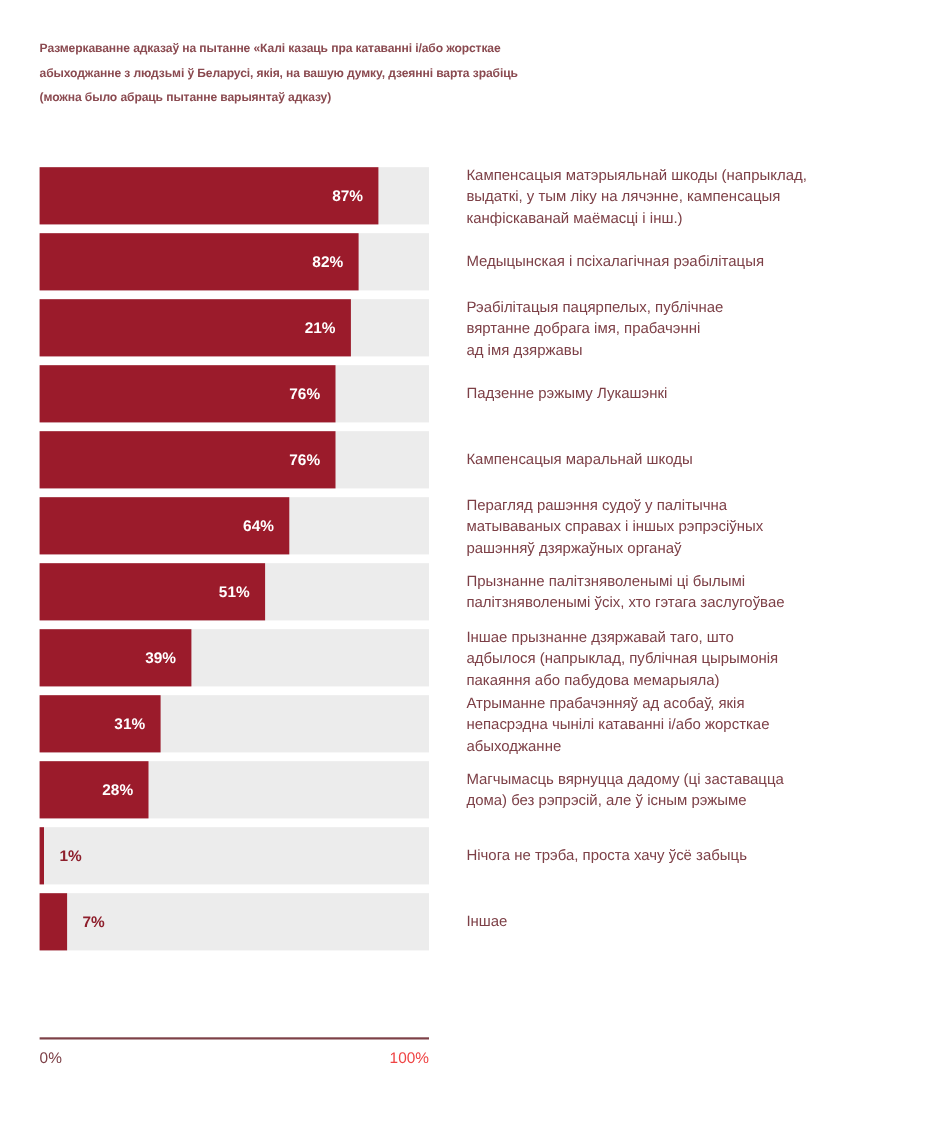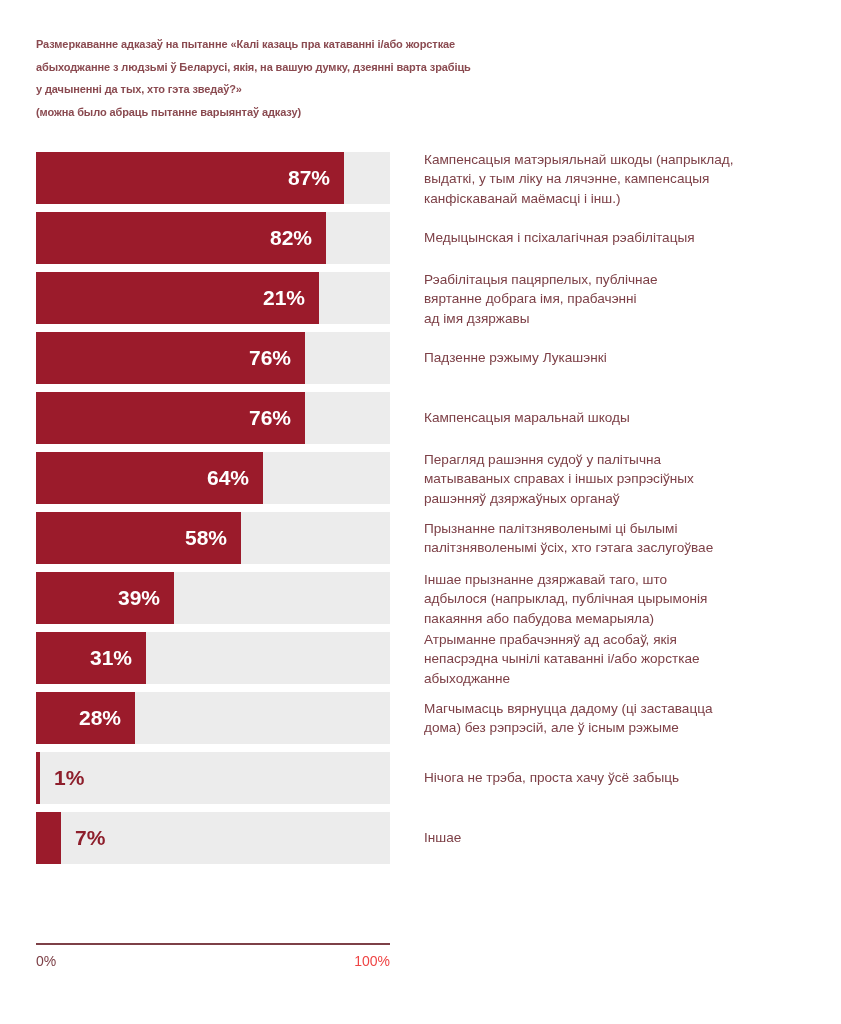--- a/index.html
+++ b/index.html
@@ -69,21 +69,21 @@
     top: 0;
     height: 52px;
     background: #9b1b2b;
   }
 
   .value {
     position: absolute;
     top: 0;
     height: 52px;
     line-height: 52px;
-    font-size: 21px;
+    font-size: 14px;
     font-weight: bold;
     white-space: nowrap;
   }
   .value.inside {
     color: #ffffff;
     right: auto;
   }
   .value.outside {
     color: #8e1f2c;
   }
@@ -135,21 +135,20 @@
   }
 </style>
 </head>
 <body>
 
 <div class="page">
 
   <div class="title-block">
     <div class="title-line">Размеркаванне адказаў на пытанне «Калі казаць пра катаванні і/або жорсткае</div>
     <div class="title-line">абыходжанне з людзьмі ў Беларусі, якія, на вашую думку, дзеянні варта зрабіць</div>
-    <div class="title-line">у дачыненні да тых, хто гэта зведаў?»</div>
     <div class="title-line">(можна было абраць пытанне варыянтаў адказу)</div>
   </div>
 
   <div class="chart" id="chart-rows">
       <div class="row">
         <div class="track"></div>
         <div class="fill" style="width: 308px;"></div>
         <div class="value inside" style="left: 238px; width: 56px; text-align: right;">87%</div>
         <div class="cat-label lines-3">Кампенсацыя матэрыяльнай шкоды (напрыклад,
 выдаткі, у тым ліку на лячэнне, кампенсацыя
@@ -185,21 +184,21 @@
         <div class="track"></div>
         <div class="fill" style="width: 227px;"></div>
         <div class="value inside" style="left: 157px; width: 56px; text-align: right;">64%</div>
         <div class="cat-label lines-3">Перагляд рашэння судоў у палітычна
 матываваных справах і іншых рэпрэсіўных
 рашэнняў дзяржаўных органаў</div>
       </div>
       <div class="row">
         <div class="track"></div>
         <div class="fill" style="width: 205px;"></div>
-        <div class="value inside" style="left: 135px; width: 56px; text-align: right;">58%</div>
+        <div class="value inside" style="left: 135px; width: 56px; text-align: right;">51%</div>
         <div class="cat-label lines-2">Прызнанне палітзняволенымі ці былымі
 палітзняволенымі ўсіх, хто гэтага заслугоўвае</div>
       </div>
       <div class="row">
         <div class="track"></div>
         <div class="fill" style="width: 138px;"></div>
         <div class="value inside" style="left: 68px; width: 56px; text-align: right;">39%</div>
         <div class="cat-label lines-3">Іншае прызнанне дзяржавай таго, што
 адбылося (напрыклад, публічная цырымонія
 пакаяння або пабудова мемарыяла)</div>

